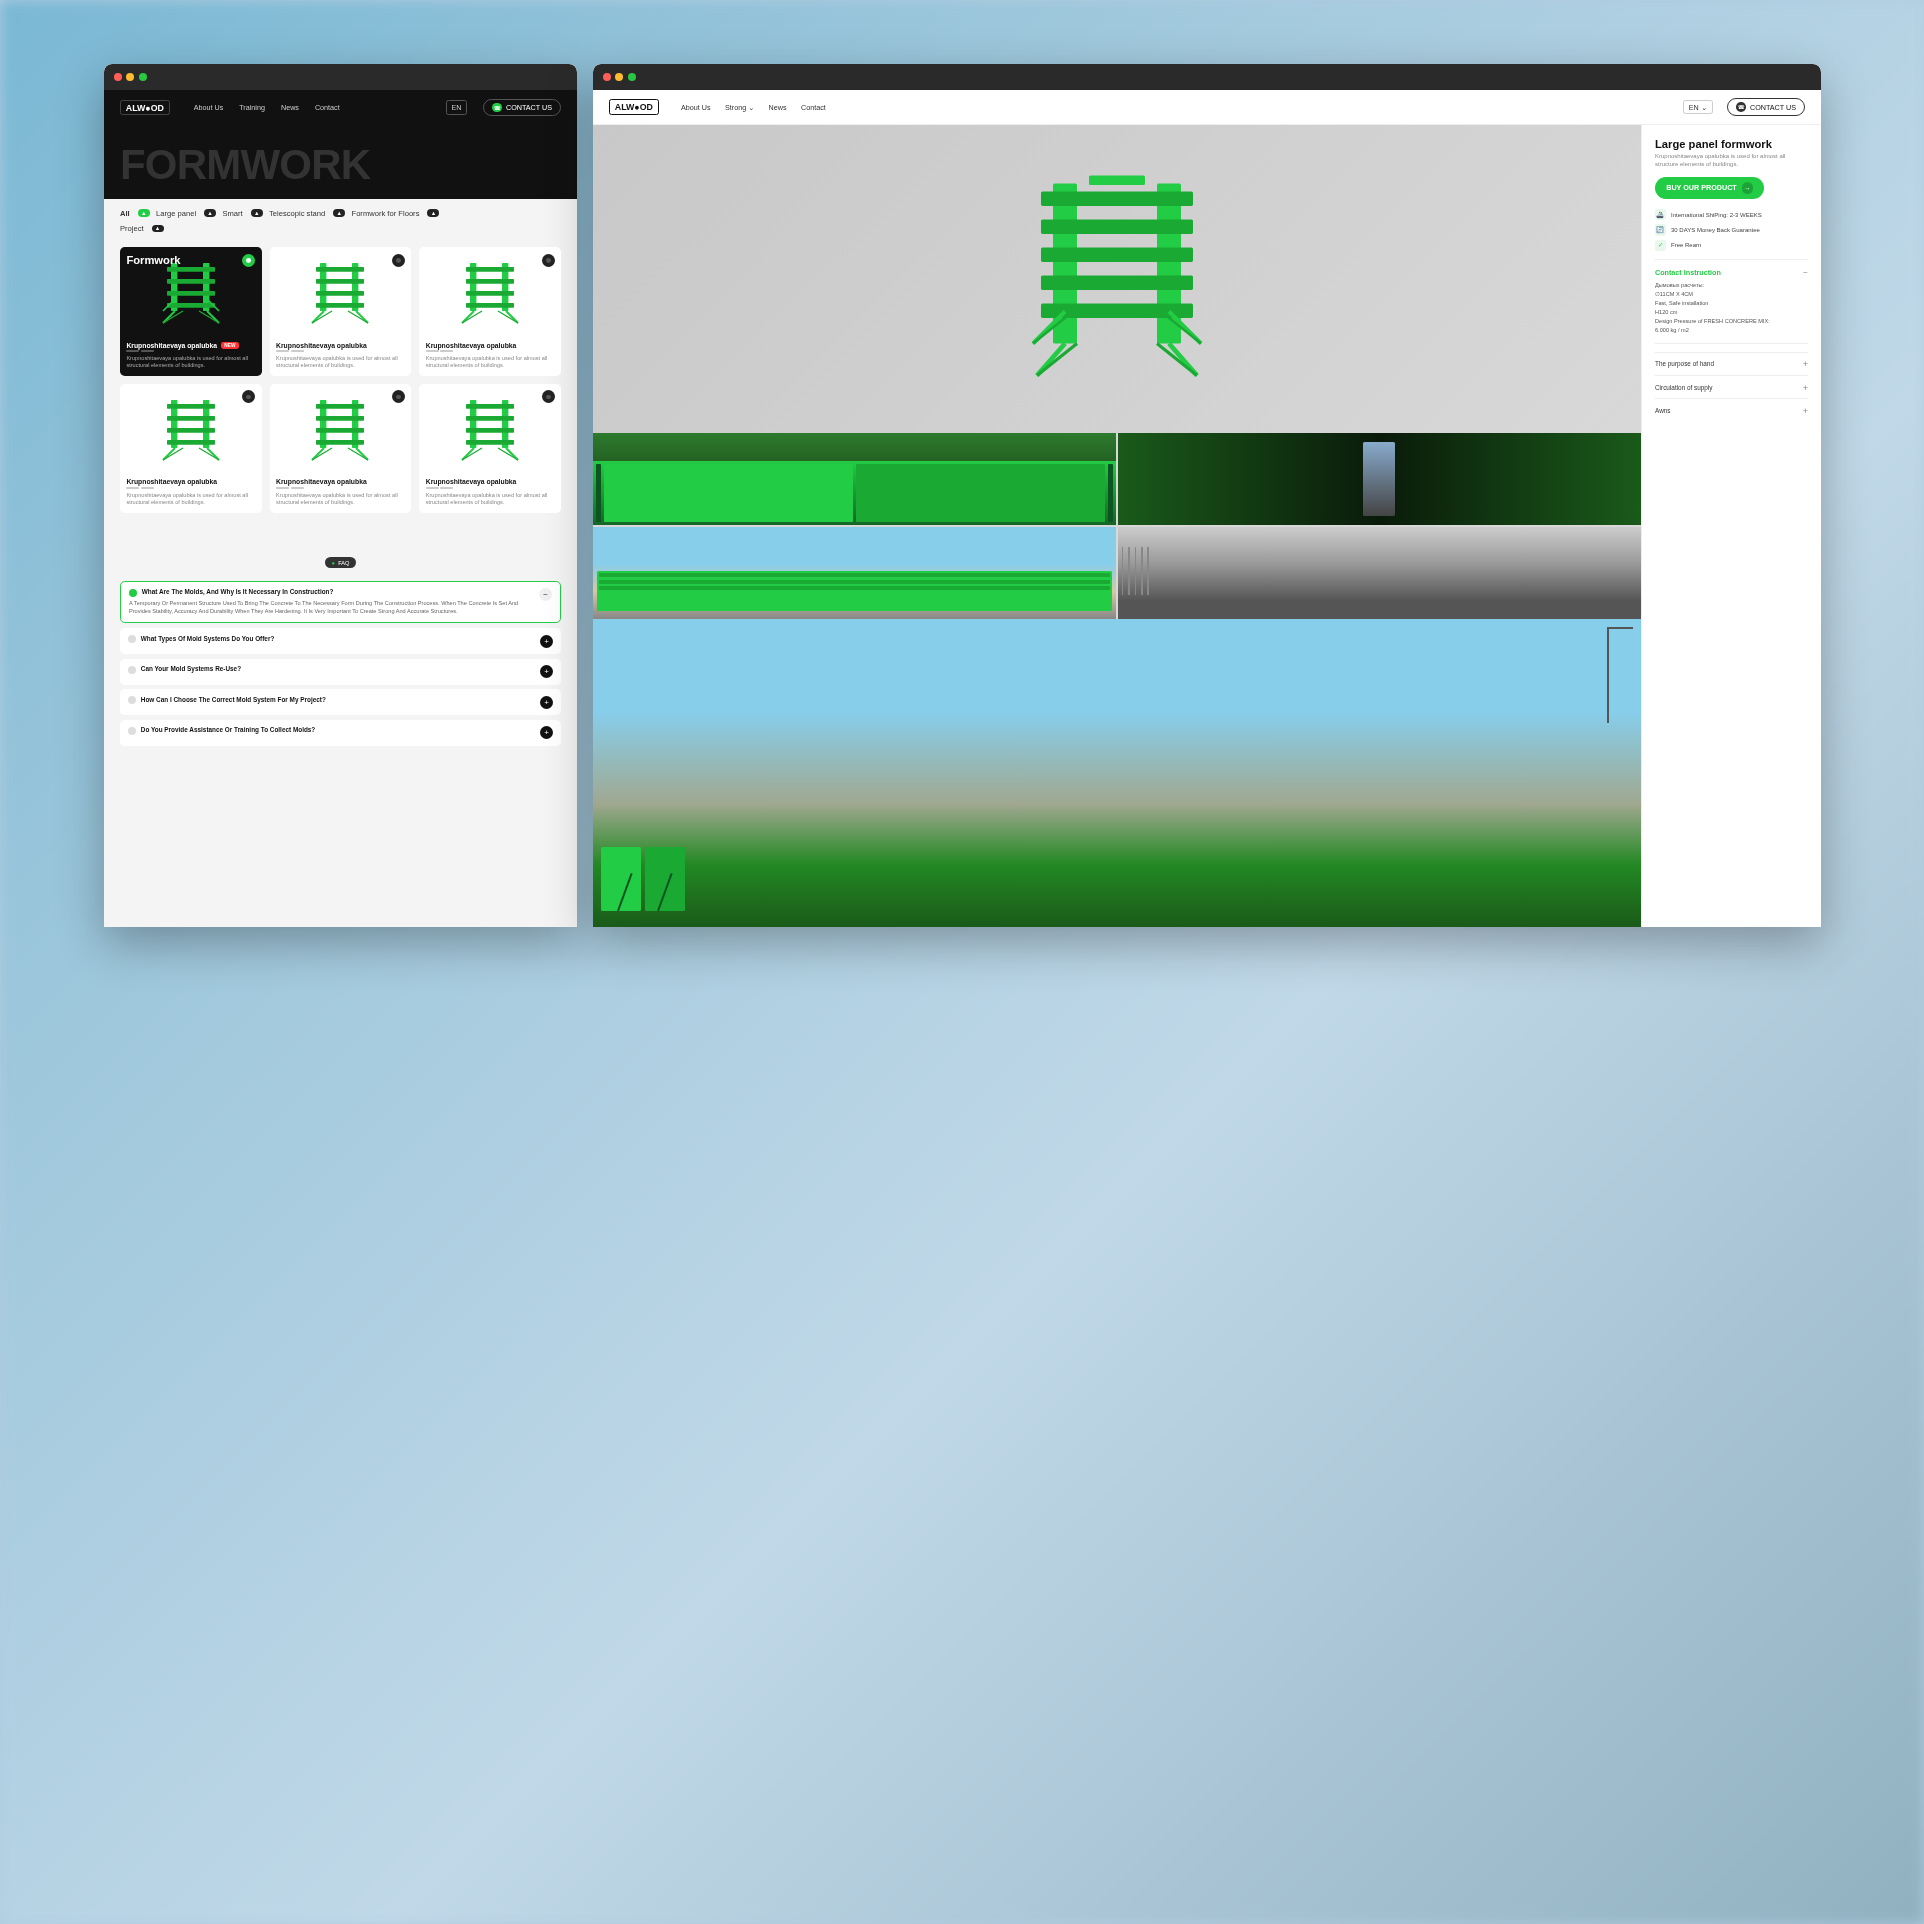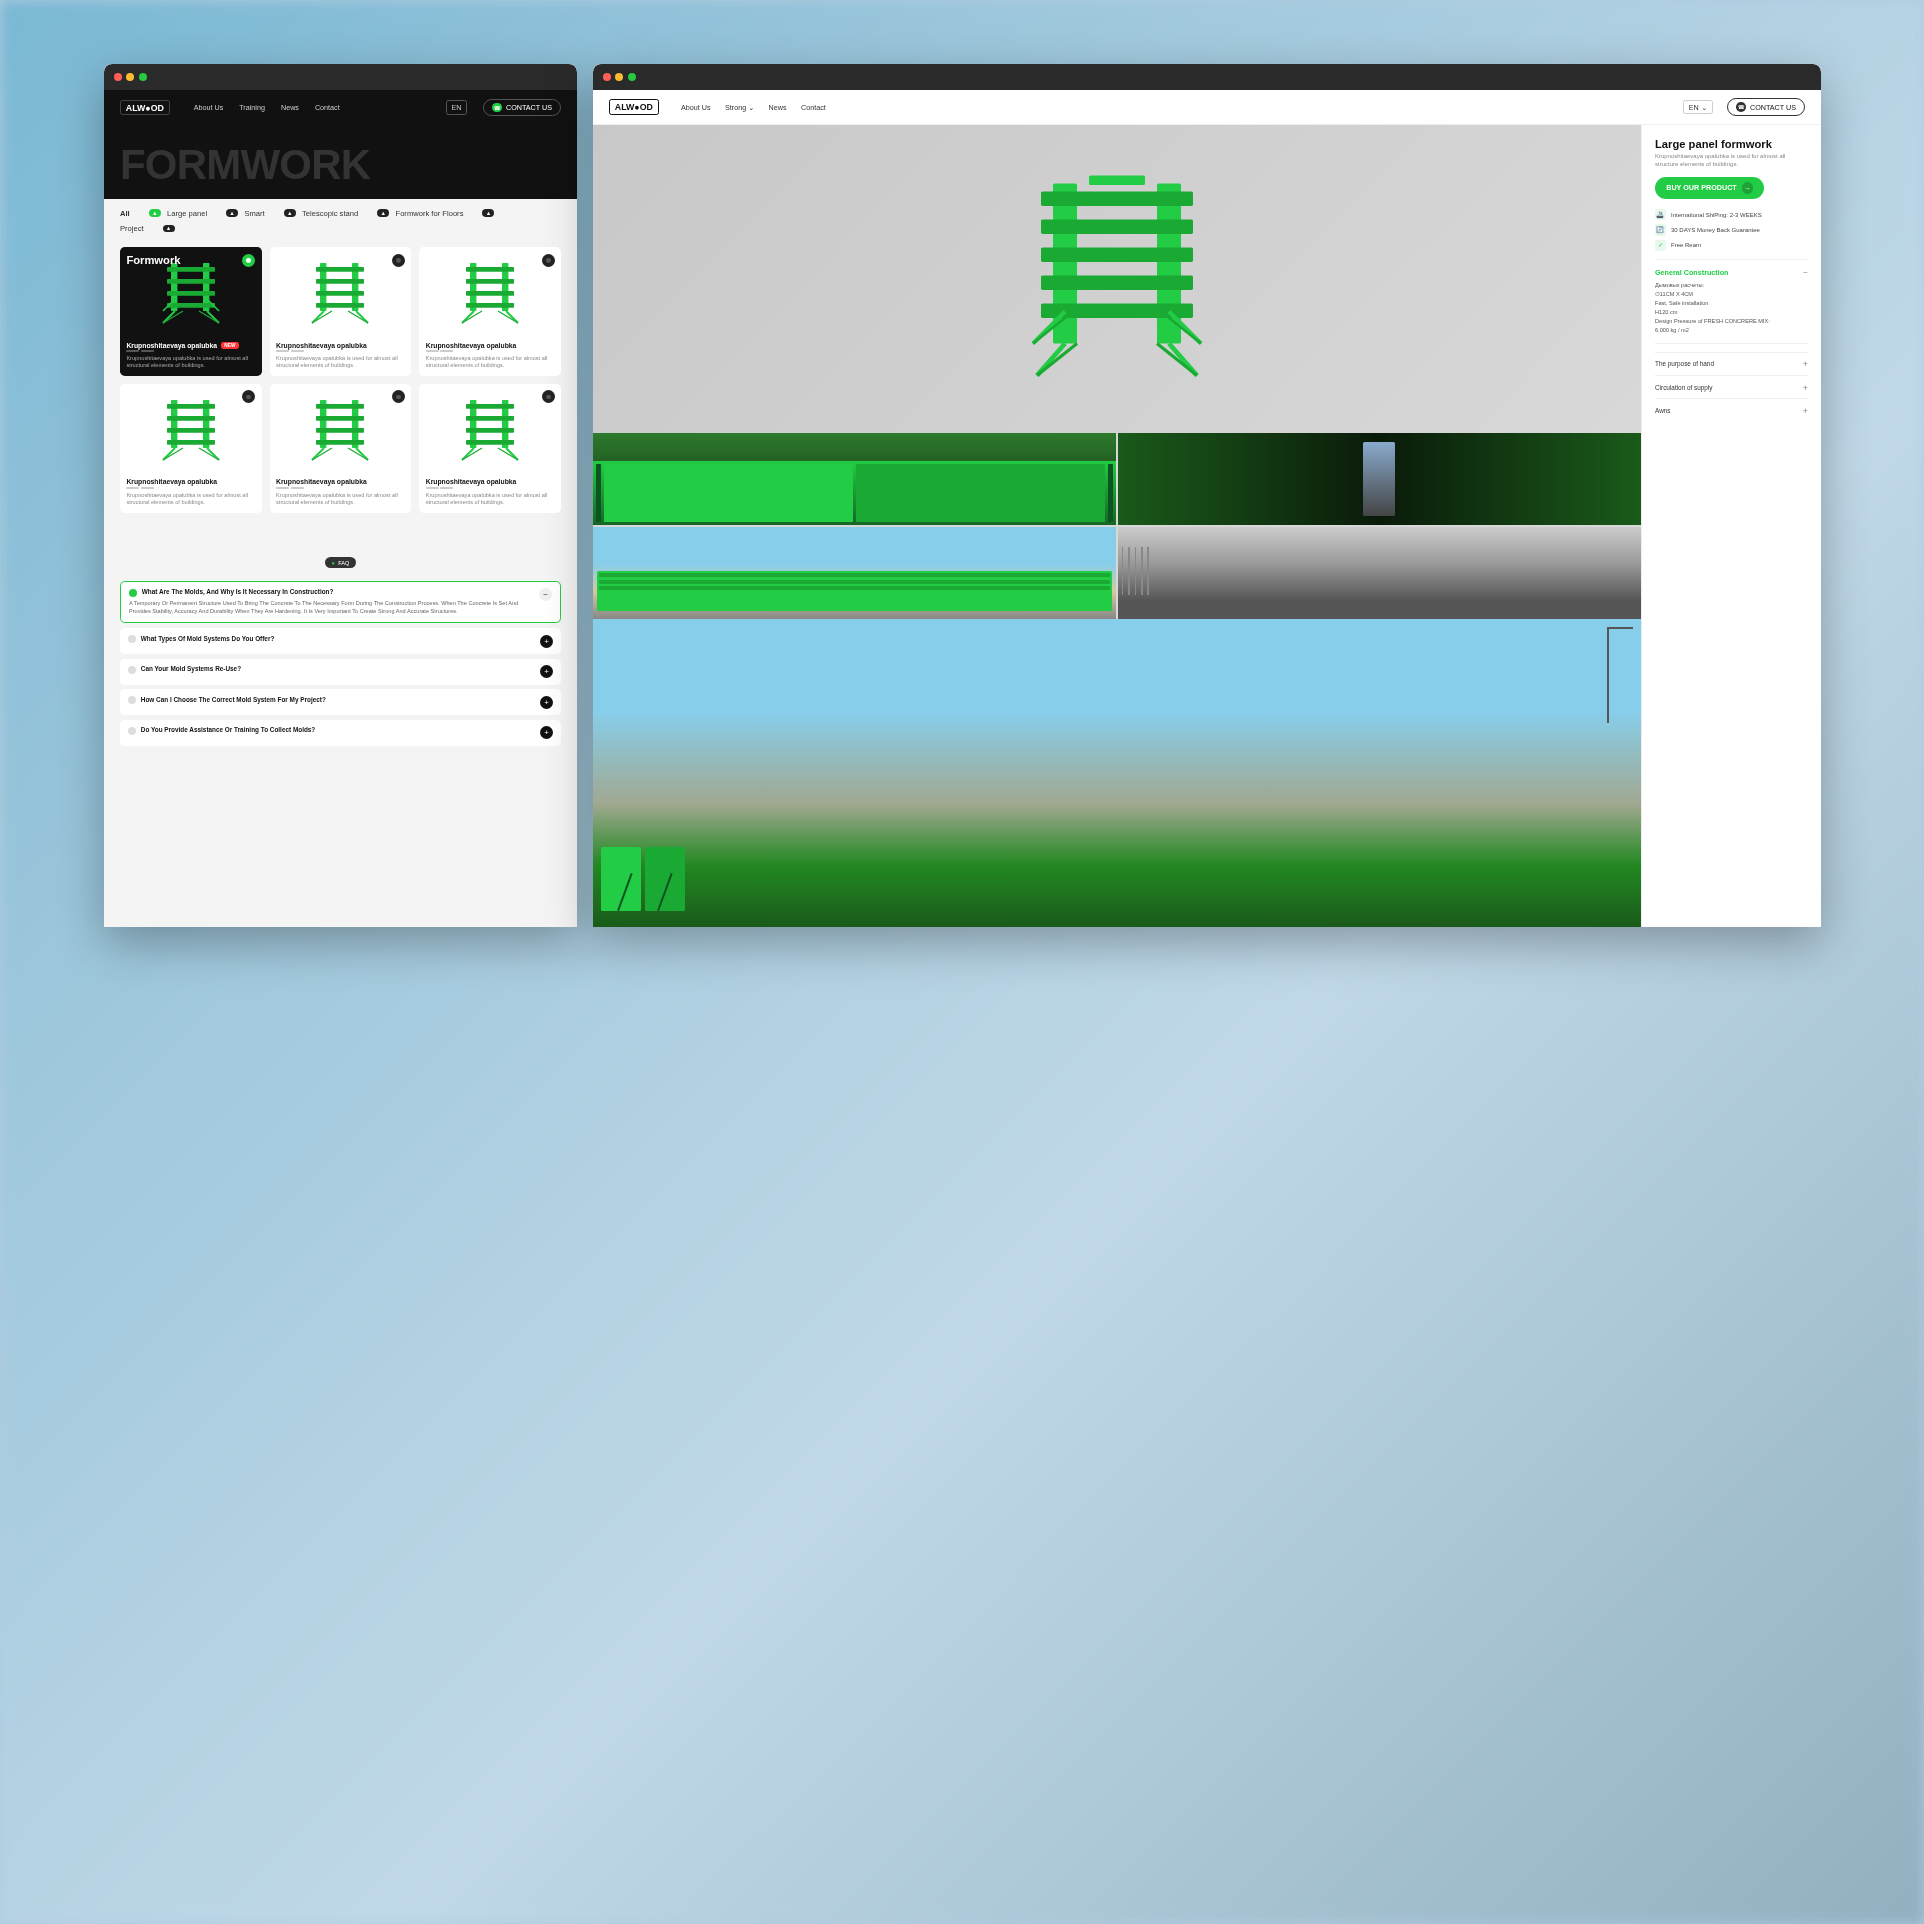--- a/index.html
+++ b/index.html
@@ -143,21 +143,21 @@
       padding: 9.6px 16px 6.4px;
       display: flex;
       flex-wrap: wrap;
       gap: 6.4px;
       align-items: center;
       font-size: 7.6px;
     }
     .filter-item {
       display: flex;
       align-items: center;
-      gap: 19px;
+      gap: 8px;
       color: #333;
       cursor: pointer;
     }
     .filter-item.active {
       font-weight: bold;
     }
     .filter-count {
       background: #222;
       color: white;
       font-size: 5.6px;
@@ -927,21 +927,21 @@
           <div class="feature-text">30 DAYS Money Back Guarantee</div>
         </div>
         <div class="feature-row">
           <div class="feature-icon">✓</div>
           <div class="feature-text">Free Rearn</div>
         </div>
 
         <div class="divider"></div>
 
         <div class="section-header">
-          <div class="section-title-green">General Construction</div>
+          <div class="section-title-green">Contact Instruction</div>
           <div class="section-collapse">−</div>
         </div>
 
         <div class="spec-text">Дымовых расчеты:</div>
         <div class="spec-text">∅11CM X 4CM</div>
         <div class="spec-text">Fast, Safe installation</div>
         <div class="spec-text">H120 cm</div>
         <div class="spec-text">Design Pressure of FRESH CONCRERE MIX:</div>
         <div class="spec-text">6.000 kg / m2</div>
 

